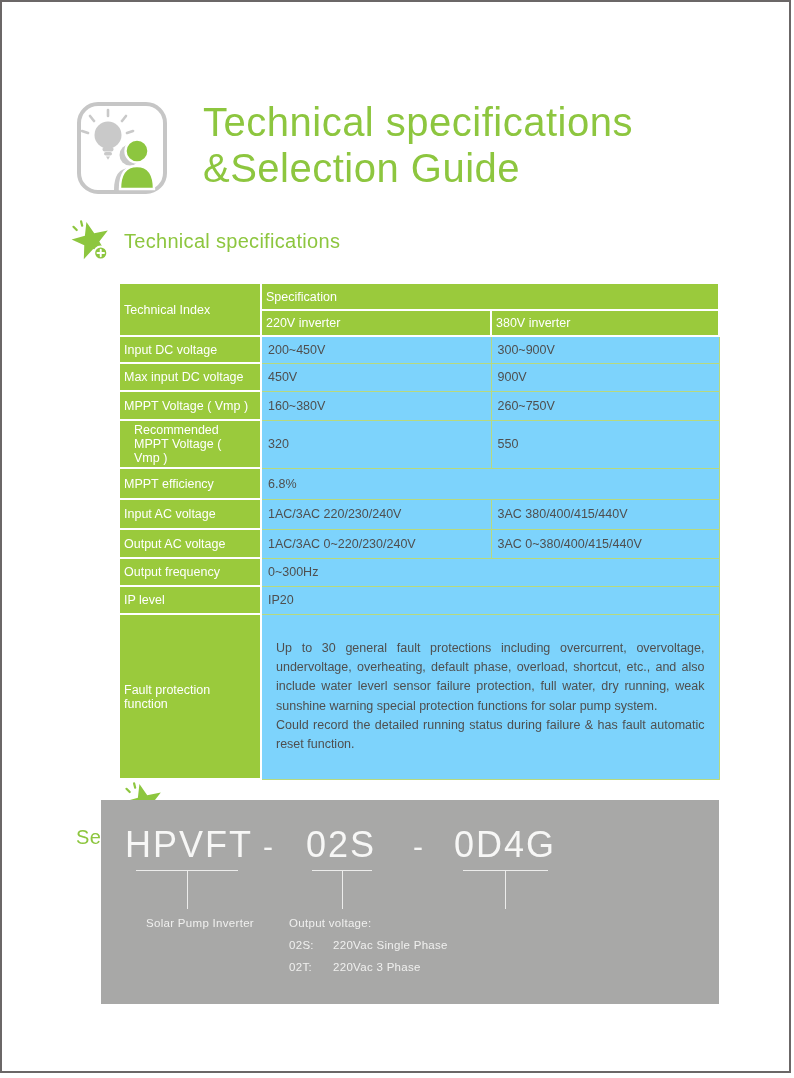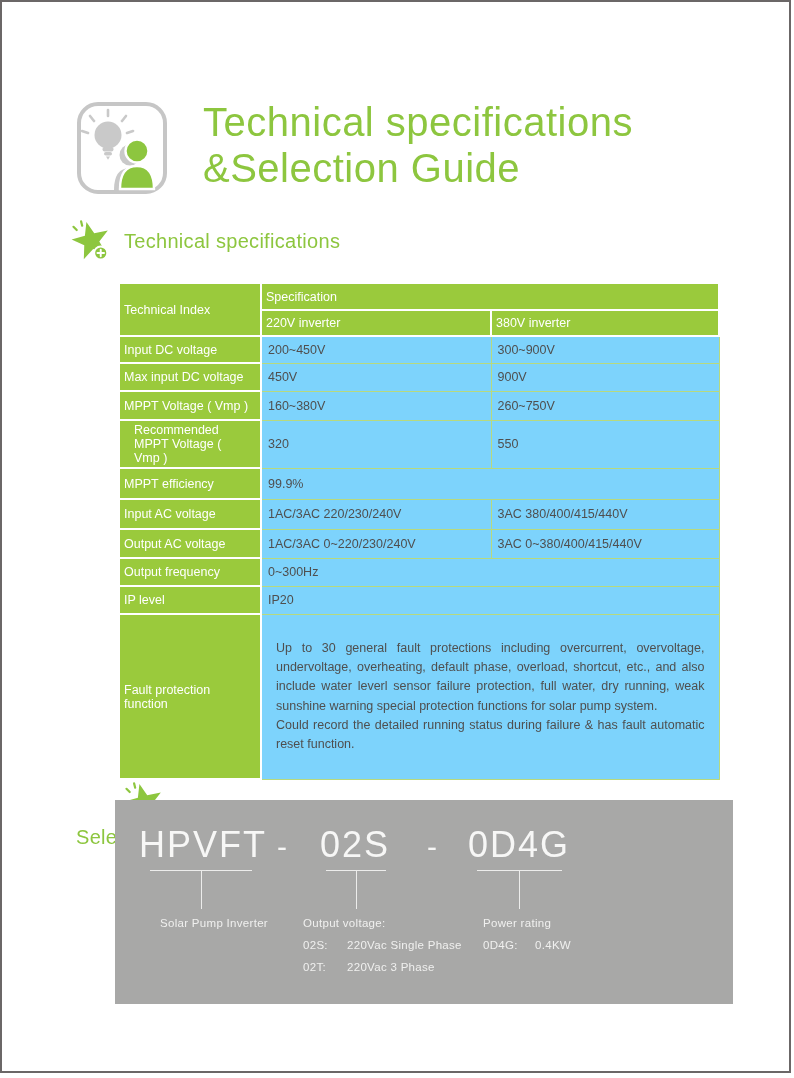--- a/index.html
+++ b/index.html
@@ -48,21 +48,21 @@
     border:1px solid #b7d97e; color:#4f4f4f; background:#7dd3fc;
     padding:2px 6px;
   }
   table.spec td.fault {
     text-align:justify; vertical-align:middle; padding:24px 14px;
     font-size:12.5px; line-height:1.55;
   }
 
   
   .graybox {
-    position:absolute; left:115px; top:800px; width:618px; height:204px;
+    position:absolute; left:101px; top:800px; width:618px; height:204px;
     background:#a8a8a7; color:#f4f4f3;
   }
   .gb-abs { position:absolute; }
   .code {
     font-size:36px; letter-spacing:2px; color:#f7f7f6;
     transform:translateX(-50%); white-space:nowrap; top:24px;
   }
   .dash { font-size:30px; color:#f7f7f6; transform:translateX(-50%); top:30px; }
   .uline { height:1px; background:#ececeb; top:70px; }
   .vline { width:1px; background:#ececeb; top:71px; height:38px; }
@@ -157,21 +157,21 @@
     <td>160~380V</td>
     <td>260~750V</td>
   </tr>
   <tr style="height:44px">
     <th class="g" style="padding:2px 14px">Recommended MPPT Voltage ( Vmp )</th>
     <td>320</td>
     <td>550</td>
   </tr>
   <tr style="height:31px">
     <th class="g">MPPT efficiency</th>
-    <td colspan="2">99.9%</td>
+    <td colspan="2">6.8%</td>
   </tr>
   <tr style="height:30px">
     <th class="g">Input AC voltage</th>
     <td>1AC/3AC 220/230/240V</td>
     <td>3AC 380/400/415/440V</td>
   </tr>
   <tr style="height:29px">
     <th class="g">Output AC voltage</th>
     <td>1AC/3AC 0~220/230/240V</td>
     <td>3AC 0~380/400/415/440V</td>
@@ -228,17 +228,13 @@
   <div class="gb-abs vline" style="left:404px"></div>
 
   <div class="gb-abs gb-label" style="left:45px">Solar Pump Inverter</div>
 
   <div class="gb-abs gb-label" style="left:188px">
     <span class="opt-row">Output voltage:</span>
     <span class="opt-row"><span class="opt-code">02S:</span><span>220Vac Single Phase</span></span>
     <span class="opt-row"><span class="opt-code">02T:</span><span>220Vac 3 Phase</span></span>
   </div>
 
-  <div class="gb-abs gb-label" style="left:368px">
-    <span class="opt-row">Power rating</span>
-    <span class="opt-row"><span class="opt-code" style="min-width:52px">0D4G:</span><span>0.4KW</span></span>
-  </div>
 </div>
 
 </body></html>

